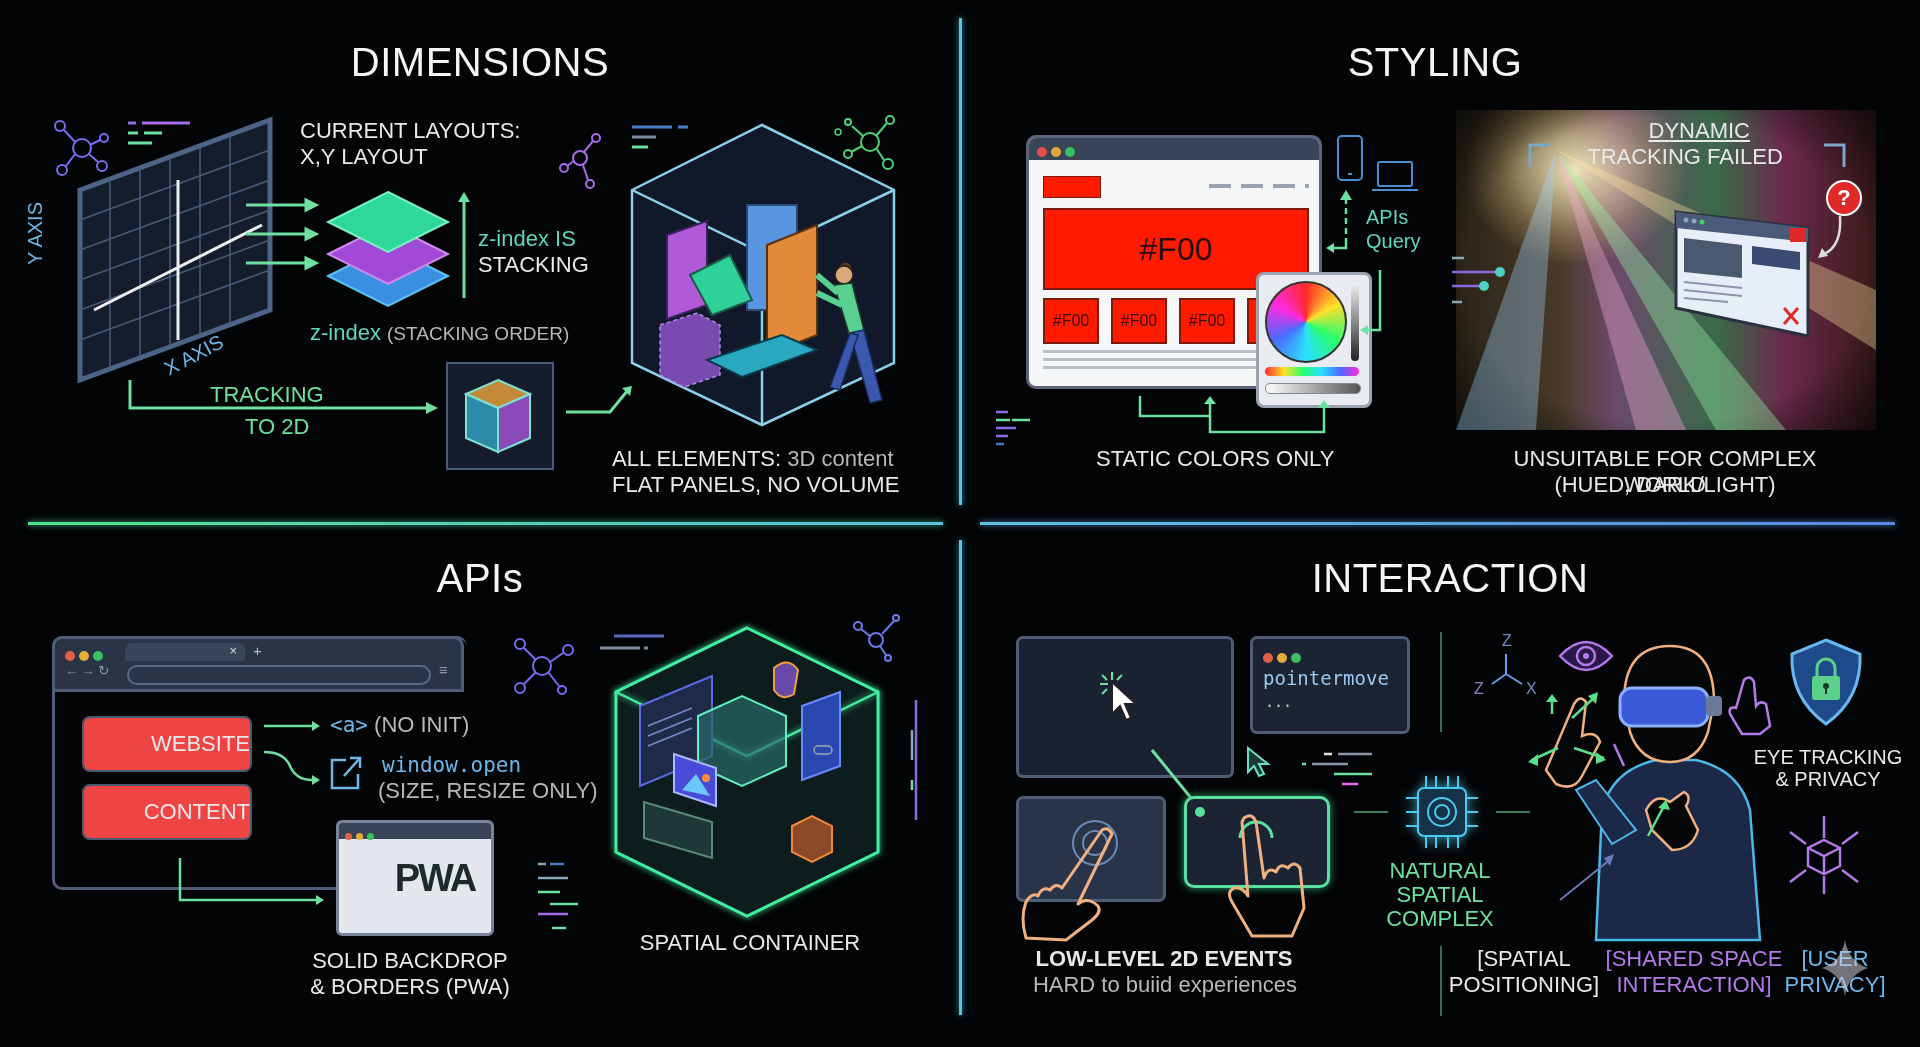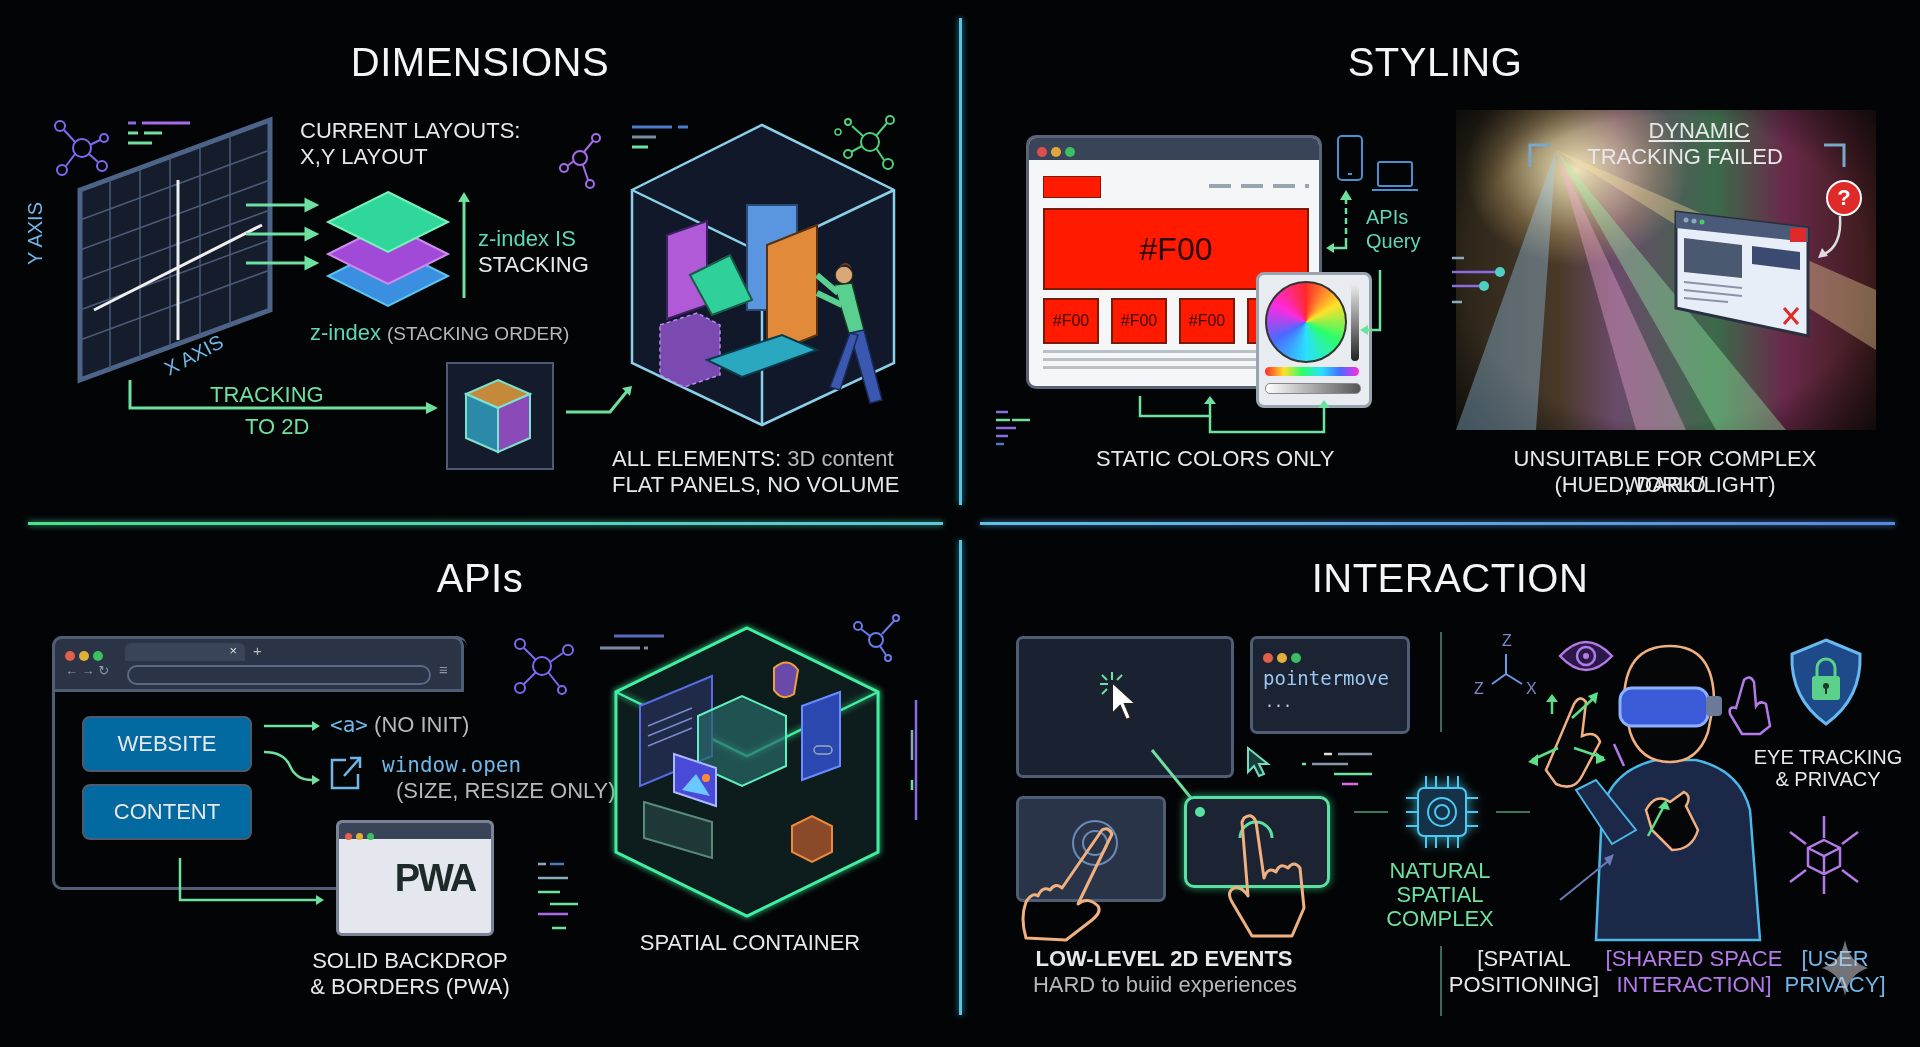--- a/index.html
+++ b/index.html
@@ -14,21 +14,21 @@
   .teal { color:#5fd6b8; }
   .blue { color:#6fb7e8; }
   .purple { color:#b47ae8; }
   .grey { color:#b8b8b8; }
   .mono { font-family:"DejaVu Sans Mono", "Liberation Mono", monospace; }
   .divider-v { background:#5fc3e0; box-shadow:0 0 6px #2fa6c8; }
   .divider-h1 { background:linear-gradient(90deg,#4fe08a,#5fc3e0); box-shadow:0 0 6px #3fbf9a; }
   .divider-h2 { background:linear-gradient(90deg,#5fc3e0,#5a86e0); box-shadow:0 0 6px #4a8ad0; }
   .win { border:3px solid #4f5d75; border-radius:7px; background:#10151f; }
   .dot { width:10px; height:10px; border-radius:50%; display:inline-block; margin-right:4px; }
-  .btn-box { border:2px solid #4c5a70; background:#0369a1; border-radius:8px; color:#e8e8e8; font-size:22px; text-align:center; }
+  .btn-box { border:2px solid #4c5a70; background:#ef4444; border-radius:8px; color:#e8e8e8; font-size:22px; text-align:right; }
   svg { overflow:visible; }
 </style>
 </head>
 <body>
 
 <div class="abs divider-v" style="left:959px;top:18px;width:3px;height:487px;"></div>
 <div class="abs divider-v" style="left:959px;top:540px;width:3px;height:475px;"></div>
 <div class="abs divider-h1" style="left:28px;top:522px;width:915px;height:3px;"></div>
 <div class="abs divider-h2" style="left:980px;top:522px;width:915px;height:3px;"></div>
 
@@ -342,21 +342,21 @@
   <div class="abs lbl" style="left:330px;top:712px;">
     <span class="blue mono" style="font-size:21px;">&lt;a&gt;</span>
     <span class="grey">(NO INIT)</span>
   </div>
   <svg class="abs" style="left:330px;top:756px;" width="32" height="34">
     <polyline points="16,4 2,4 2,32 28,32 28,18" fill="none" stroke="#6fb7e8" stroke-width="2.5"></polyline>
       <line x1="14" y1="20" x2="30" y2="2" stroke="#6fb7e8" stroke-width="2.5"></line>
       <polyline points="20,2 30,2 30,12" fill="none" stroke="#6fb7e8" stroke-width="2.5"></polyline>
   </svg>
   <div class="abs lbl blue mono" style="left:382px;top:752px;font-size:21px;">window.open</div>
-  <div class="abs lbl grey" style="left:396px;top:778px;">(SIZE, RESIZE ONLY)</div>
+  <div class="abs lbl grey" style="left:378px;top:778px;">(SIZE, RESIZE ONLY)</div>
 
   <svg class="abs" style="left:178px;top:858px;" width="150" height="50">
     <polyline points="2,0 2,42 138,42" fill="none" stroke="#6ee0a0" stroke-width="2.5"></polyline>
       <polygon points="138,37 146,42 138,47" fill="#6ee0a0"></polygon>
   </svg>
 
   <div class="abs" style="left:336px;top:820px;width:152px;height:110px;border:3px solid #7a8498;border-radius:6px;background:#e4e8ee;overflow:hidden;">
     <div style="height:16px;background:#3a4458;padding:3px 6px;box-sizing:border-box;"><span class="dot" style="width:7px;height:7px;background:#e0604a;"></span><span class="dot" style="width:7px;height:7px;background:#e0b03a;"></span><span class="dot" style="width:7px;height:7px;background:#3ac060;"></span></div>
     <div style="text-align:center;margin-top:18px;font-size:38px;font-weight:bold;color:#1e2a2a;letter-spacing:-2px;padding-left:40px;">
       <span>PWA</span>

